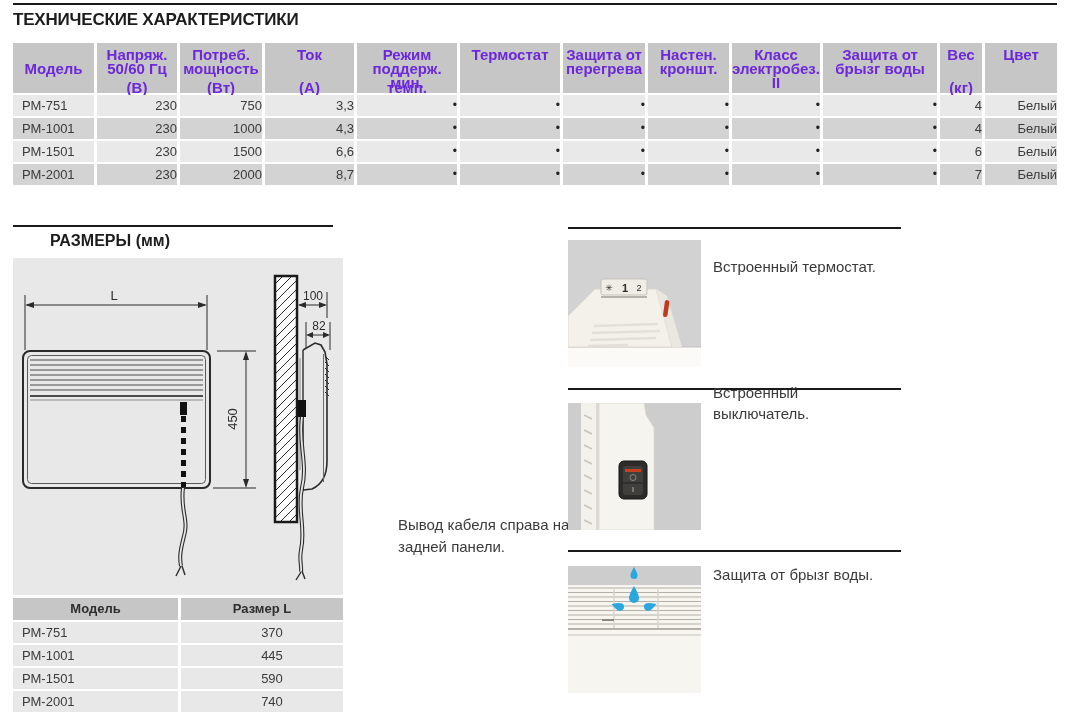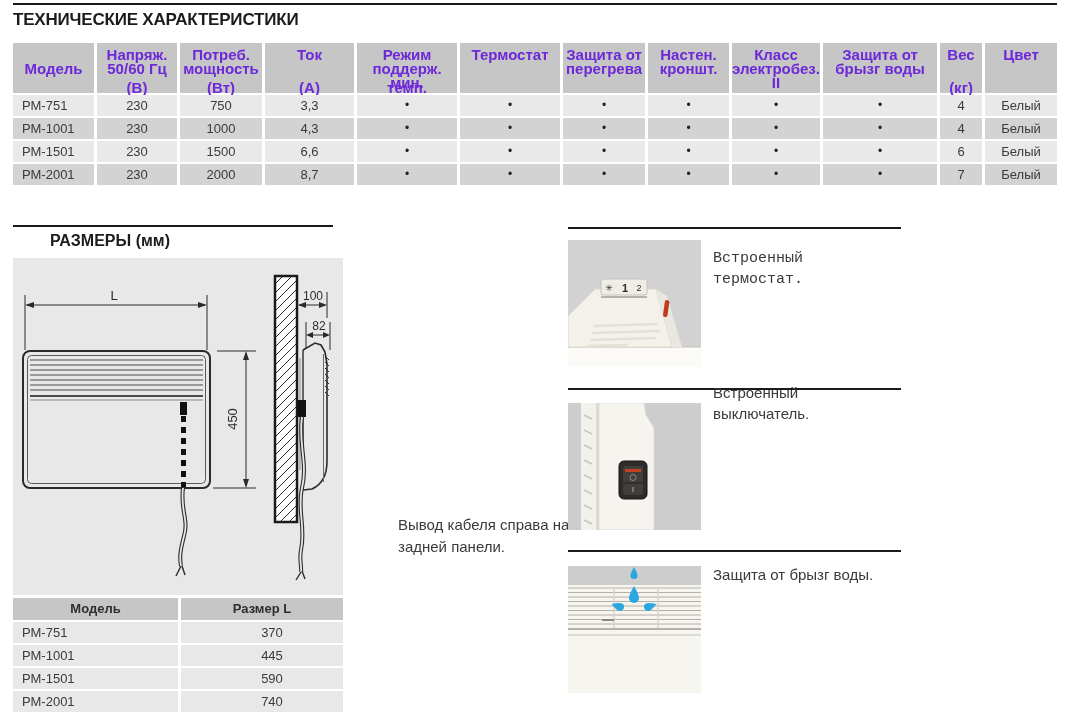--- a/index.html
+++ b/index.html
@@ -9,21 +9,21 @@
   .h1{position:absolute;font-size:17px;font-weight:bold;color:#1c1c1c;letter-spacing:-0.2px;}
 
   
   .spec-table{position:absolute;left:13px;top:43px;width:1044px;display:grid;
       grid-template-columns:81px 80px 82px 89px 100px 100px 82px 81px 88px 114px 42px 72px;
       gap:2px 3px;background:#fff;}
   .hcell{background:#c6c6c6;height:50px;box-sizing:border-box;padding-top:5px;
       font-size:15px;font-weight:bold;color:#6d28d9;text-align:center;}
   .hcell span{display:block;height:14px;line-height:14px;}
   .hcell span.u{margin-top:5px;}
-  .cell{height:21px;line-height:21px;font-size:13px;text-align:center;color:#3a3a3a;}
+  .cell{height:21px;line-height:21px;font-size:13px;text-align:right;color:#3a3a3a;}
   .row-a .cell{background:#e9e9e9;}
   .row-b .cell{background:#d3d3d3;}
   .cell.model{text-align:left;padding-left:9px;}
   .cell.dot{font-size:12px;color:#222;}
 
   
   .h2{position:absolute;font-size:16px;font-weight:bold;color:#1c1c1c;margin-left:37px;}
   .draw-panel{position:absolute;left:13px;top:258px;width:330px;height:337px;background:#e8e8e8;}
   .note{position:absolute;left:372px;top:514px;width:172px;font-size:15px;line-height:22px;color:#3a3a3a;margin-left:26px;}
 
@@ -291,21 +291,21 @@
           <line x1="20" y1="106" x2="60" y2="105"></line>
       </g>
       <rect x="33" y="39" width="46" height="16" rx="2" fill="#efede6" stroke="#c6c3ba" stroke-width="1"></rect>
       <line x1="33" y1="57" x2="79" y2="57" stroke="#b5b2a9" stroke-width="2"></line>
       <text x="41" y="51" text-anchor="middle" font-size="9" fill="#333">✳</text>
       <text x="57" y="52" text-anchor="middle" font-size="11" font-weight="bold" fill="#222">1</text>
       <text x="71" y="51" text-anchor="middle" font-size="9" fill="#444">2</text>
       <rect x="96" y="60" width="4.5" height="17" rx="2" fill="#c03a1e" transform="rotate(8 98 68)"></rect>
     </svg>
   </div>
-  <div class="caption" style="top:248px;font-family:Liberation Mono, monospace;">Встроенный термостат.</div>
+  <div class="caption" style="top:256px;">Встроенный термостат.</div>
 
   <div class="feature-photo" style="top:403px;">
     <svg width="133" height="127" viewBox="0 0 133 127">
       <rect width="133" height="127" fill="#cdcdcd"></rect>
       <rect x="13" width="15" height="127" fill="#f3f1eb"></rect>
       <g stroke="#c8c5be" stroke-width="1.5">
         <line x1="16" y1="12" x2="24" y2="16"></line>
           <line x1="16" y1="27" x2="24" y2="31"></line>
         <line x1="16" y1="42" x2="24" y2="46"></line>
           <line x1="16" y1="57" x2="24" y2="61"></line>

